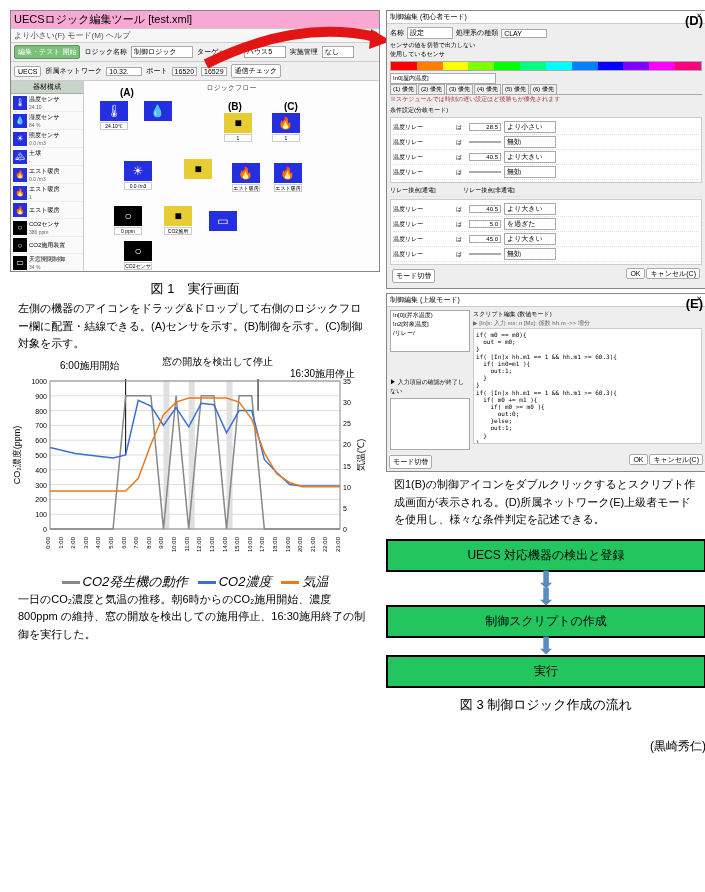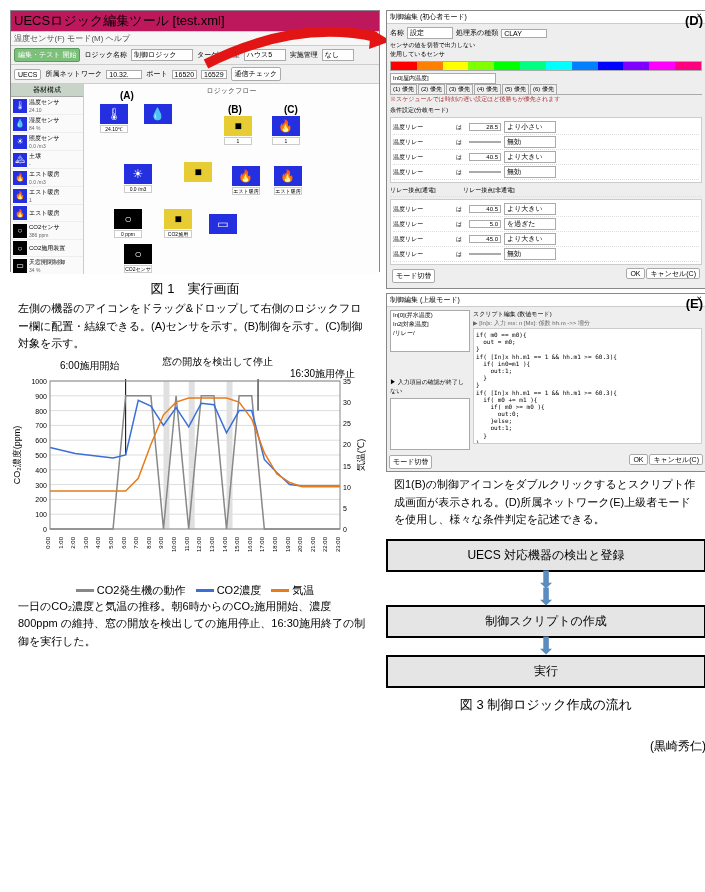--- a/index.html
+++ b/index.html
@@ -17,24 +17,24 @@
     column-gap: 6px;
   }
   
   .winframe {
     border: 1px solid #888;
     background: #eaeaea;
     font-size: 8px;
     position: relative;
   }
   .win-title {
-    background: #be185d;
+    background: #f9a8d4;
     border-bottom: 1px solid #ccc;
     padding: 1px 3px;
-    font-size: 13px;
+    font-size: 11px;
   }
   .win-menu {
     background: #f7f7f7;
     border-bottom: 1px solid #ccc;
     padding: 1px 3px;
     font-size: 8px;
     color: #555;
   }
   .toolbar-row {
     display: flex;
@@ -239,34 +239,35 @@
   }
   .anno {
     position: absolute;
     font-size: 10px;
   }
   .chart-svg { display: block; }
   .legend-row {
     display: flex;
     justify-content: center;
     gap: 10px;
-    font-size: 11px;
-    margin-top: 12px;
+    font-size: 13px;
+    margin-top: 2px;
+    font-style: italic;
   }
   .lg-sw { width: 18px; height: 3px; display: inline-block; vertical-align: middle; margin-right: 3px; }
   
   .flow {
     margin-top: 10px;
   }
   .flow-box {
     border: 2px solid #000;
     padding: 6px 4px;
     text-align: center;
     font-size: 12px;
-    background: #e5e5e5;
+    background: #22c55e;
   }
   .flow-arrow {
     text-align: center;
     line-height: 0.7;
     color: #5a8cc0;
     font-size: 24px;
   }
   .author {
     text-align: right;
     font-size: 12px;
@@ -281,21 +282,21 @@
 </style>
 </head>
 <body>
 
 <div class="page">
 
   <div>
 
     <div class="winframe" style="height:260px; position:relative;">
       <div class="win-title">UECSロジック編集ツール [test.xml]</div>
-      <div class="win-menu">温度センサ(F)  モード(M)  ヘルプ</div>
+      <div class="win-menu">より小さい(F)  モード(M)  ヘルプ</div>
       <div class="toolbar-row">
         <span class="btn green">編集・テスト  開始</span>
         <span>ロジック名称</span>
         <span class="tinyfield" style="width:56px">制御ロジック</span>
         <span>ターゲット室</span>
         <span class="tinyfield" style="width:36px">ハウス5</span>
         <span>実施管理</span>
         <span class="tinyfield" style="width:26px">なし</span>
       </div>
       <div class="toolbar-row">

